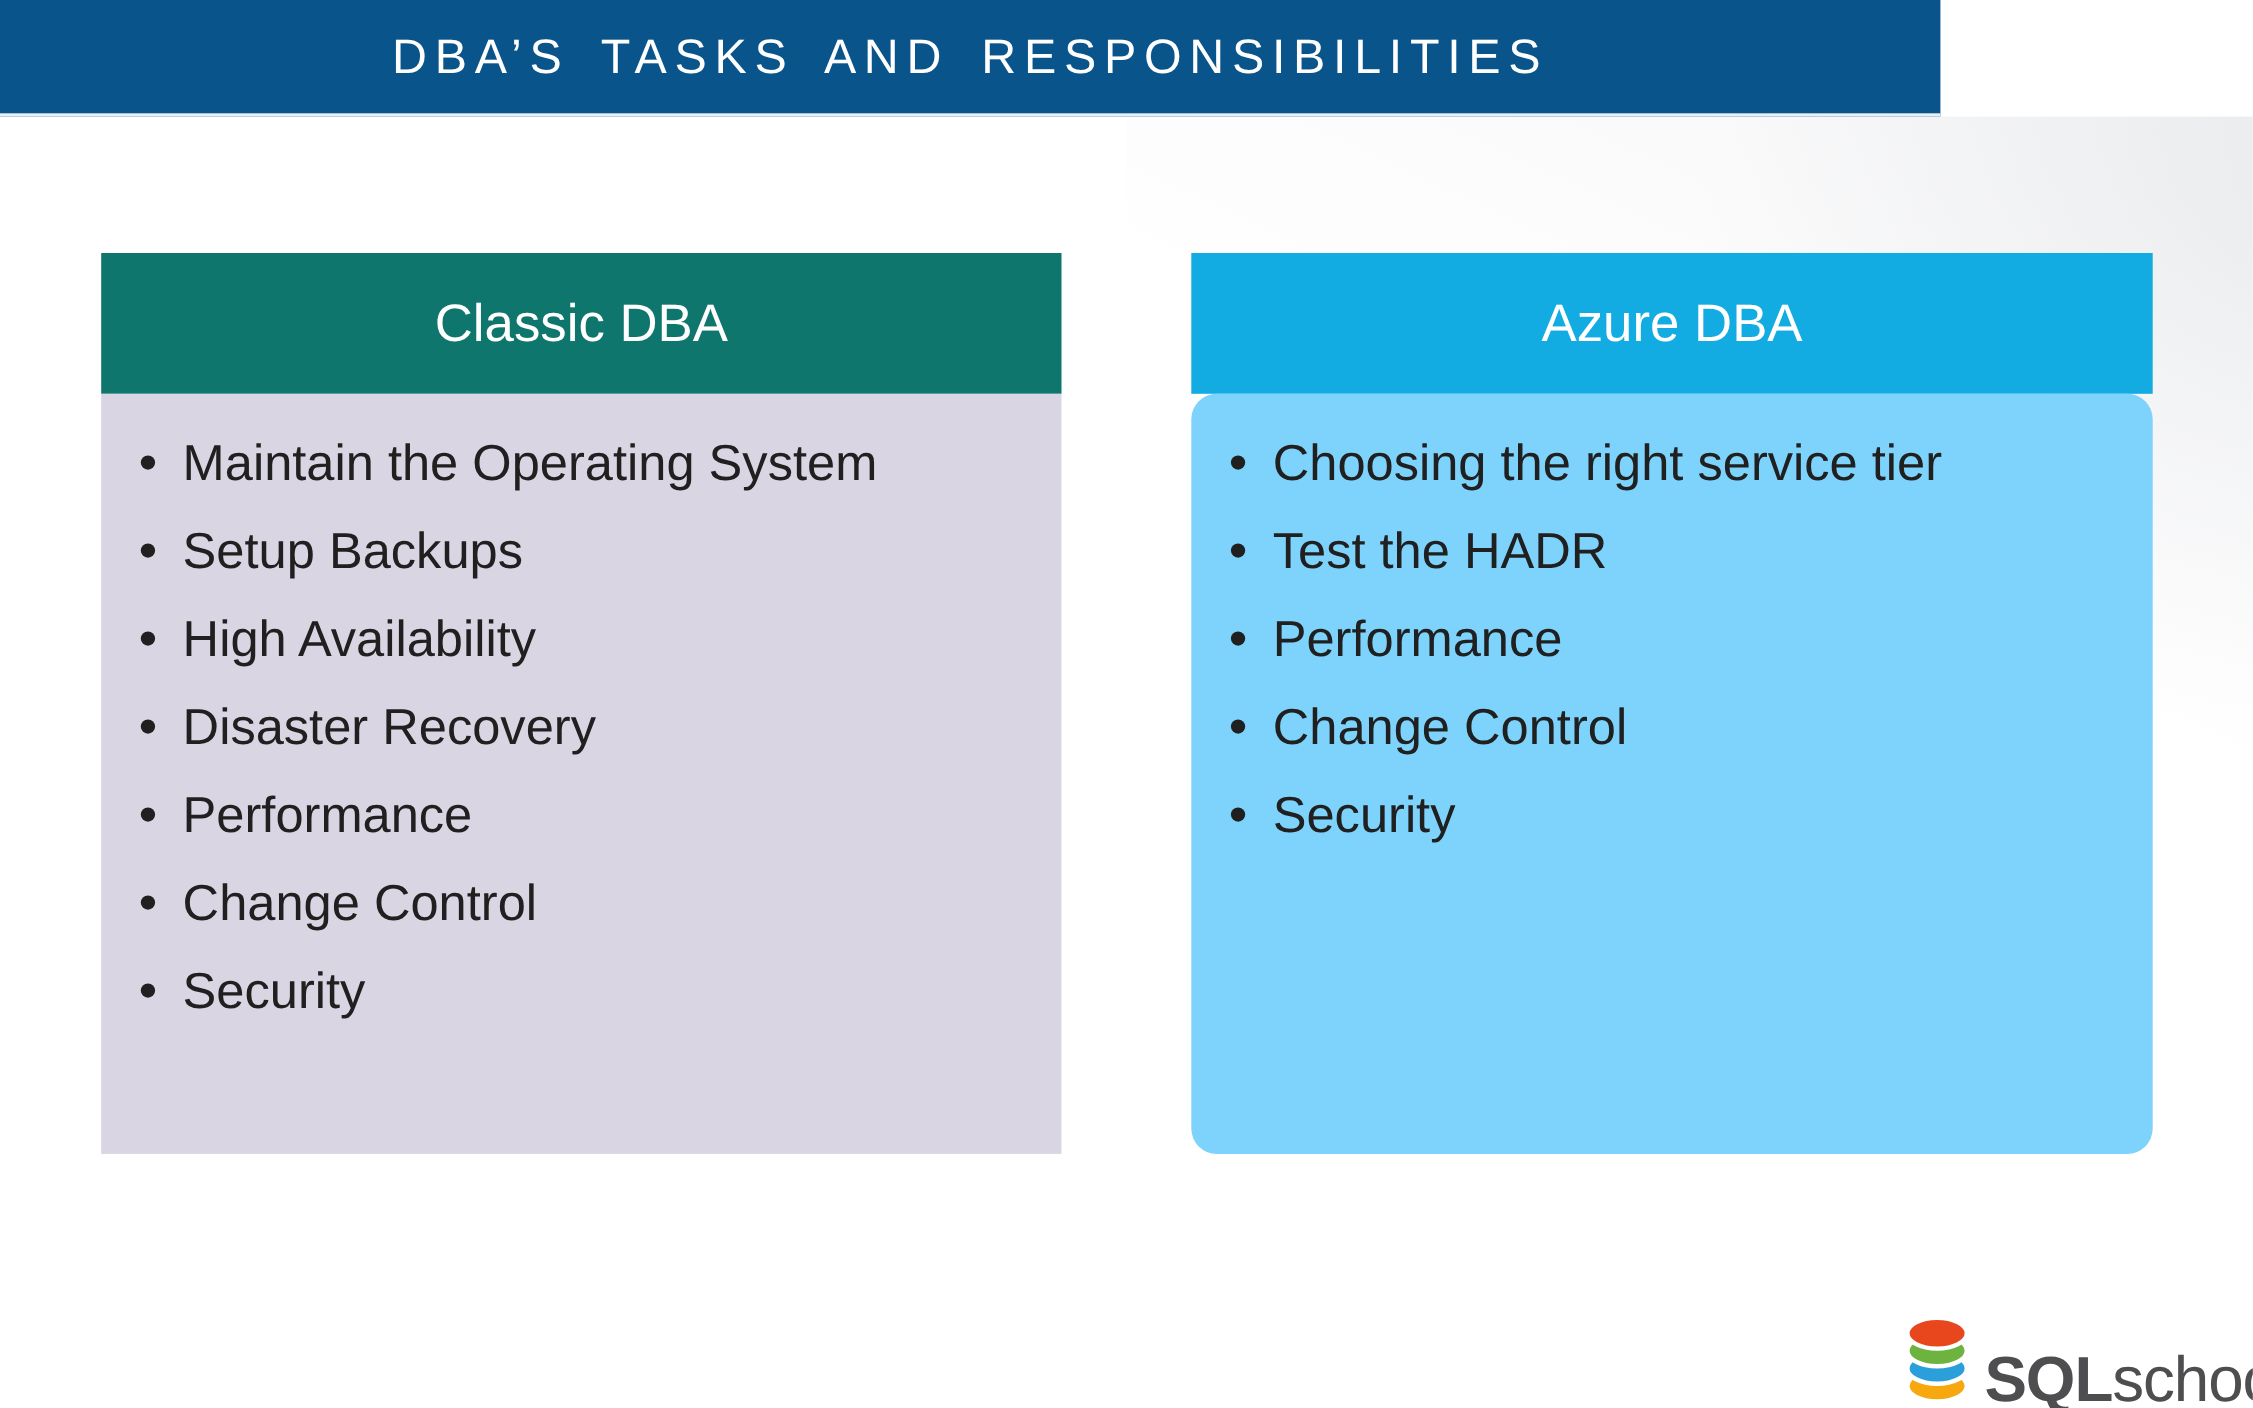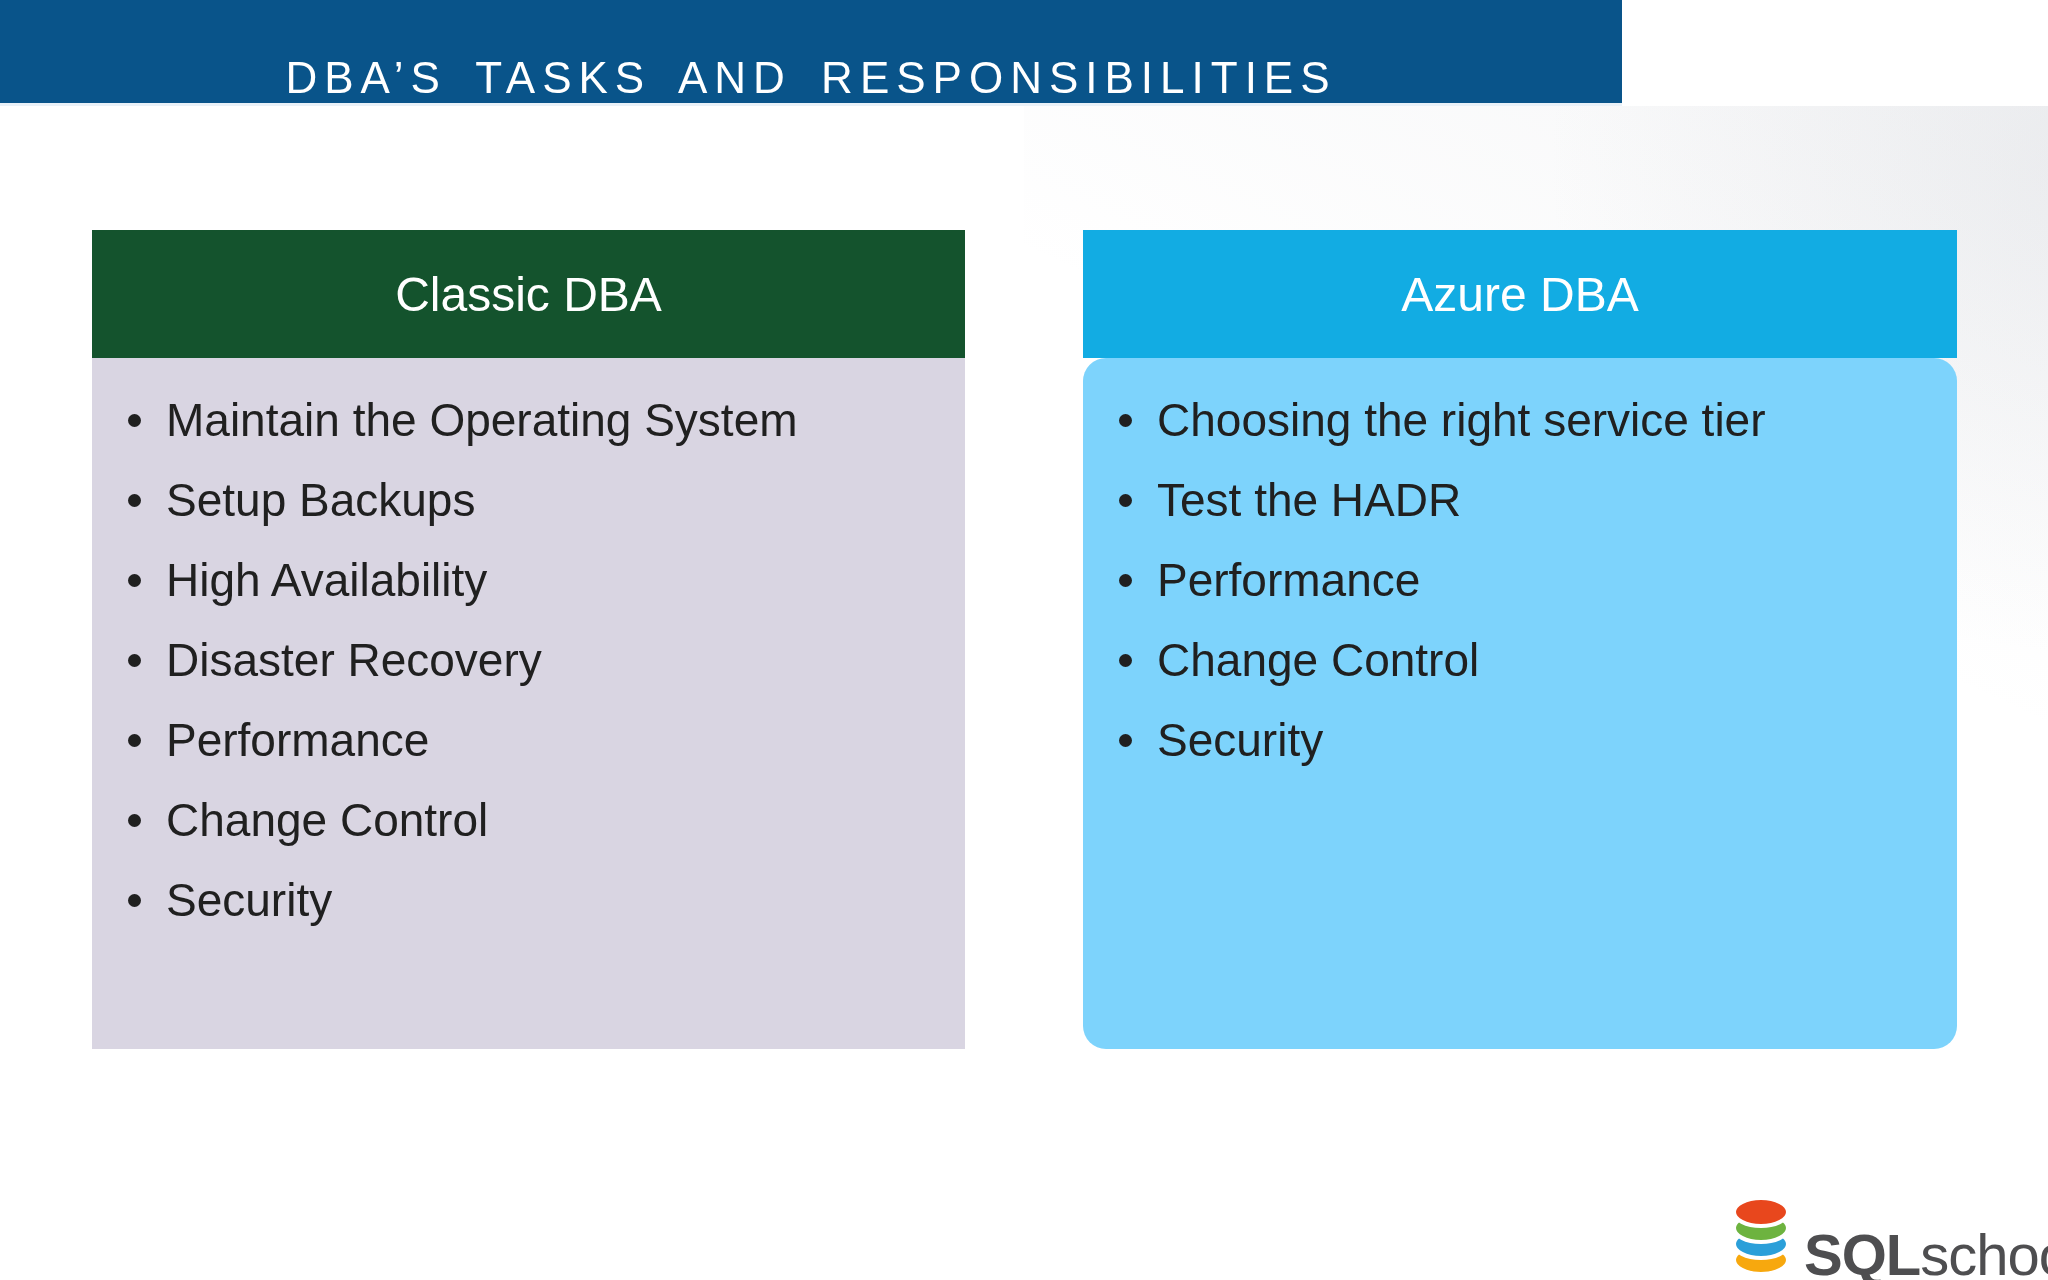--- a/index.html
+++ b/index.html
@@ -7,23 +7,23 @@
     width: 2048px; height: 1280px;
     background: #ffffff;
     overflow: hidden;
     font-family: "Liberation Sans", sans-serif;
     position: relative;
   }
 
   
   .titlebar {
     position: absolute; left: 0; top: 0;
-    width: 1622px; height: 106px;
+    width: 1764px; height: 106px;
     border-bottom: 3px solid #e9f1f8;
-    display: flex; align-items: flex-end; justify-content: center;
+    display: flex; align-items: center; justify-content: center;
     box-sizing: border-box;
   }
   .titlebar h1 {
     margin: 0;
     font-size: 44px;
     font-weight: 300;
     letter-spacing: 7px;
     word-spacing: 10px;
     color: #ffffff;
     white-space: nowrap;
@@ -101,21 +101,21 @@
 </head>
 <body>
 
 <div class="titlebar" style="background-color: rgb(9, 84, 138);">
   <h1>DBA’S TASKS AND RESPONSIBILITIES</h1>
 </div>
 
 <div class="bg-swoosh"></div>
 
 <section class="panel panel-left">
-  <div class="panel-header" style="background-color: #14532d;">
+  <div class="panel-header" style="background-color: #0f766e;">
     <span>Classic DBA</span>
   </div>
   <ul class="panel-body" style="background-color: rgb(217, 213, 226);">
     <li>Maintain the Operating System</li>
     <li>Setup Backups</li>
     <li>High Availability</li>
     <li>Disaster Recovery</li>
     <li>Performance</li>
     <li>Change Control</li>
     <li>Security</li>

